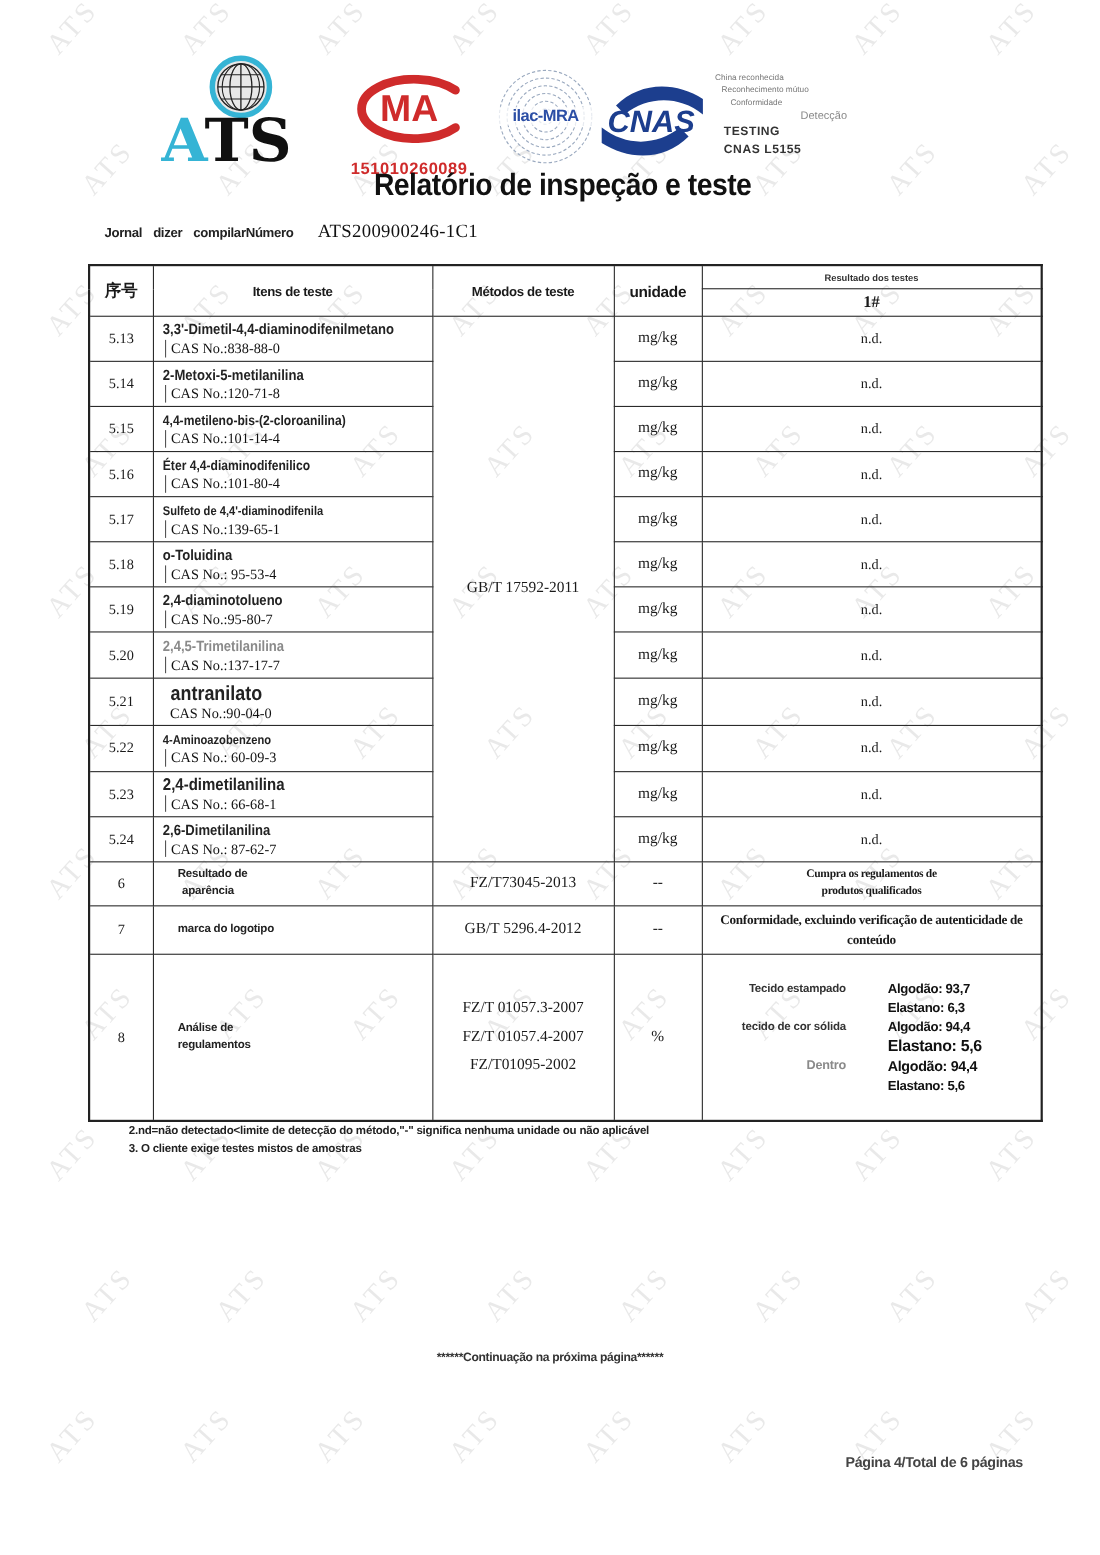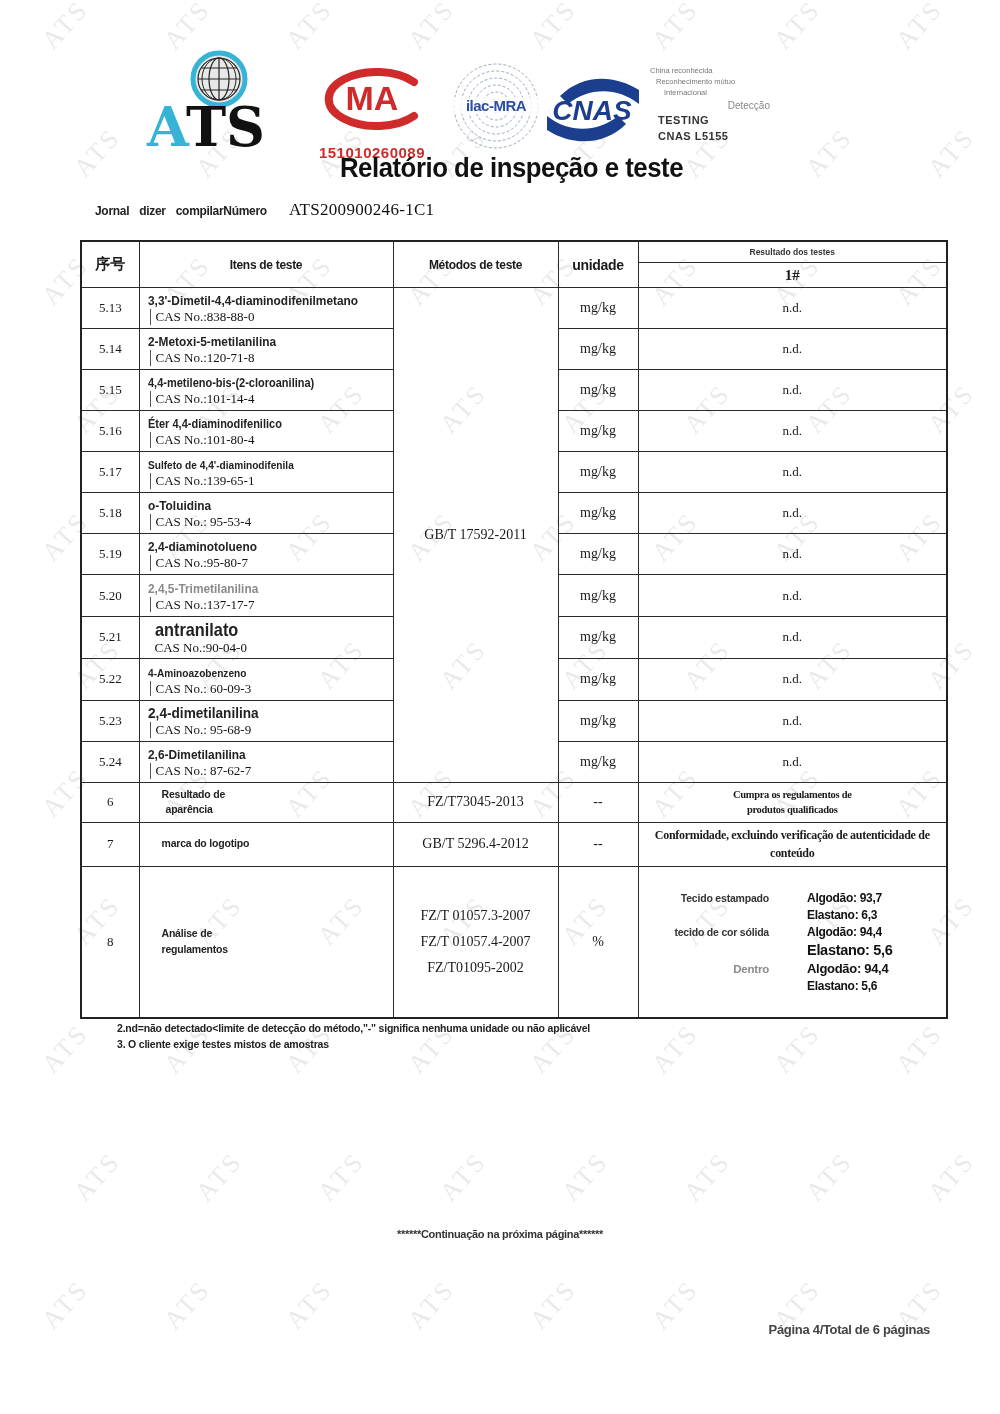--- a/index.html
+++ b/index.html
@@ -212,21 +212,21 @@
       <svg width="102" height="80" viewBox="0 0 102 80">
         <path d="M 18 26 C 40 4 72 4 97 20 L 97 34 C 74 16 46 18 26 34 Z" fill="#1c3e8e"></path>
         <path d="M 84 54 C 62 76 30 76 5 60 L 5 46 C 28 64 56 62 76 46 Z" fill="#1c3e8e"></path>
         <text x="50" y="50" text-anchor="middle" font-family="Liberation Sans, sans-serif" font-size="28" font-weight="bold" font-style="italic" fill="#1c3e8e">CNAS</text>
       </svg>
     </div>
 
     <div id="cert-text">
       <div class="cert-s">China reconhecida</div>
       <div class="cert-s" style="padding-left:6px;">Reconhecimento mútuo</div>
-      <div class="cert-s" style="padding-left:14px;">Internacional</div>
+      <div class="cert-s" style="padding-left:14px;">Conformidade</div>
       <div class="cert-m">Detecção</div>
       <div class="cert-b" style="padding-left:8px;">TESTING</div>
       <div class="cert-b" style="padding-left:8px;">CNAS L5155</div>
     </div>
 
     <div id="title"><span>Relatório de inspeção e teste</span></div>
 
     <div id="report-line">
       <span class="rl-label">Jornal</span>
       <span class="rl-label">dizer</span>
@@ -310,21 +310,21 @@
         <td class="c-res">n.d.</td>
       </tr>
       <tr style="height:42px">
         <td class="c-no">5.22</td>
         <td class="c-item"><span class="iname n-xs">4-Aminoazobenzeno</span><span class="cas">CAS No.: 60-09-3</span></td>
         <td class="c-unit">mg/kg</td>
         <td class="c-res">n.d.</td>
       </tr>
       <tr style="height:41px">
         <td class="c-no">5.23</td>
-        <td class="c-item"><span class="iname n-lg">2,4-dimetilanilina</span><span class="cas">CAS No.: 95-68-9</span></td>
+        <td class="c-item"><span class="iname n-lg">2,4-dimetilanilina</span><span class="cas">CAS No.: 66-68-1</span></td>
         <td class="c-unit">mg/kg</td>
         <td class="c-res">n.d.</td>
       </tr>
       <tr style="height:41px">
         <td class="c-no">5.24</td>
         <td class="c-item"><span class="iname n-md">2,6-Dimetilanilina</span><span class="cas">CAS No.: 87-62-7</span></td>
         <td class="c-unit">mg/kg</td>
         <td class="c-res">n.d.</td>
       </tr>
 

